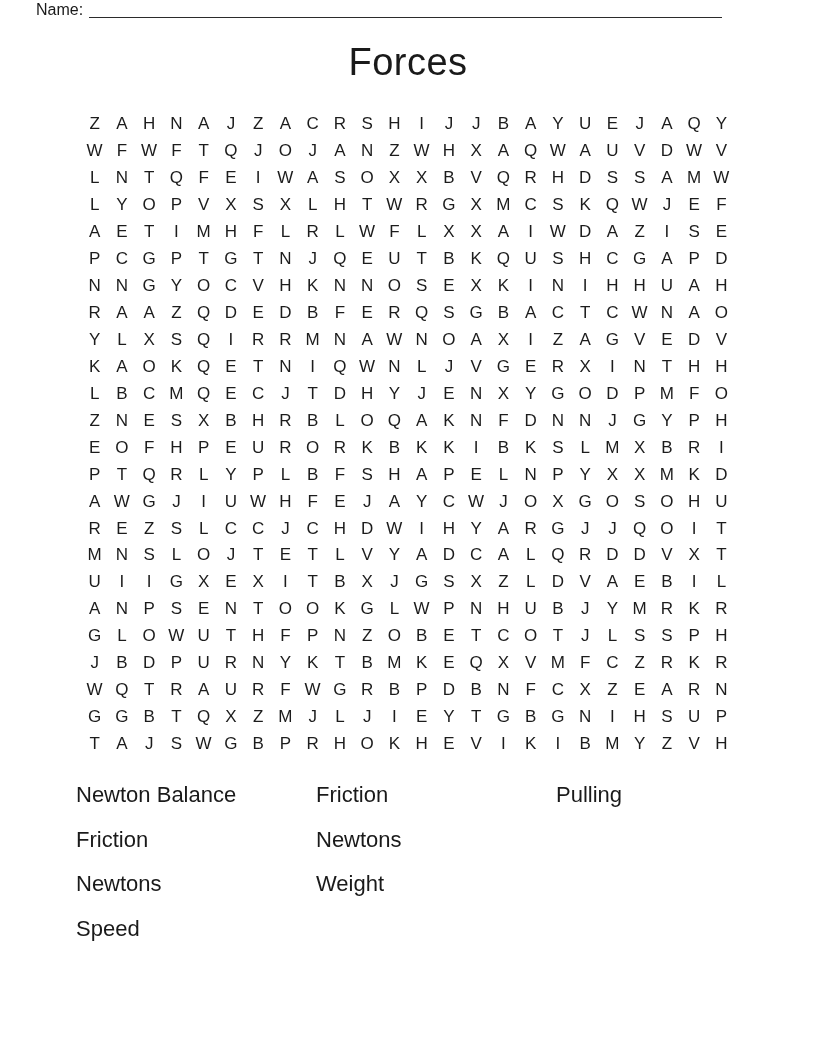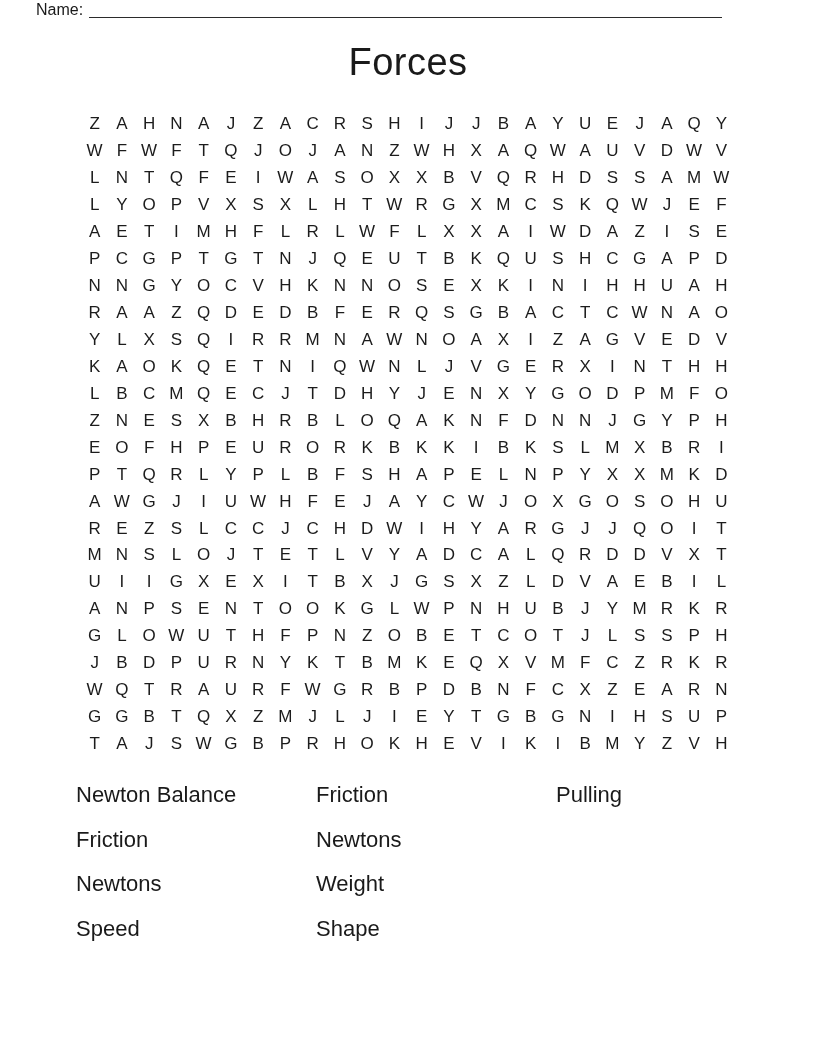--- a/index.html
+++ b/index.html
@@ -684,20 +684,19 @@
       <div class="word-col">
         <div class="word">Newton Balance</div>
         <div class="word">Friction</div>
         <div class="word">Newtons</div>
         <div class="word">Speed</div>
       </div>
       <div class="word-col">
         <div class="word">Friction</div>
         <div class="word">Newtons</div>
         <div class="word">Weight</div>
-        <div class="word">Shape</div>
       </div>
       <div class="word-col">
         <div class="word">Pulling</div>
       </div>
     </div>
 
 </div>
 
 </body></html>

